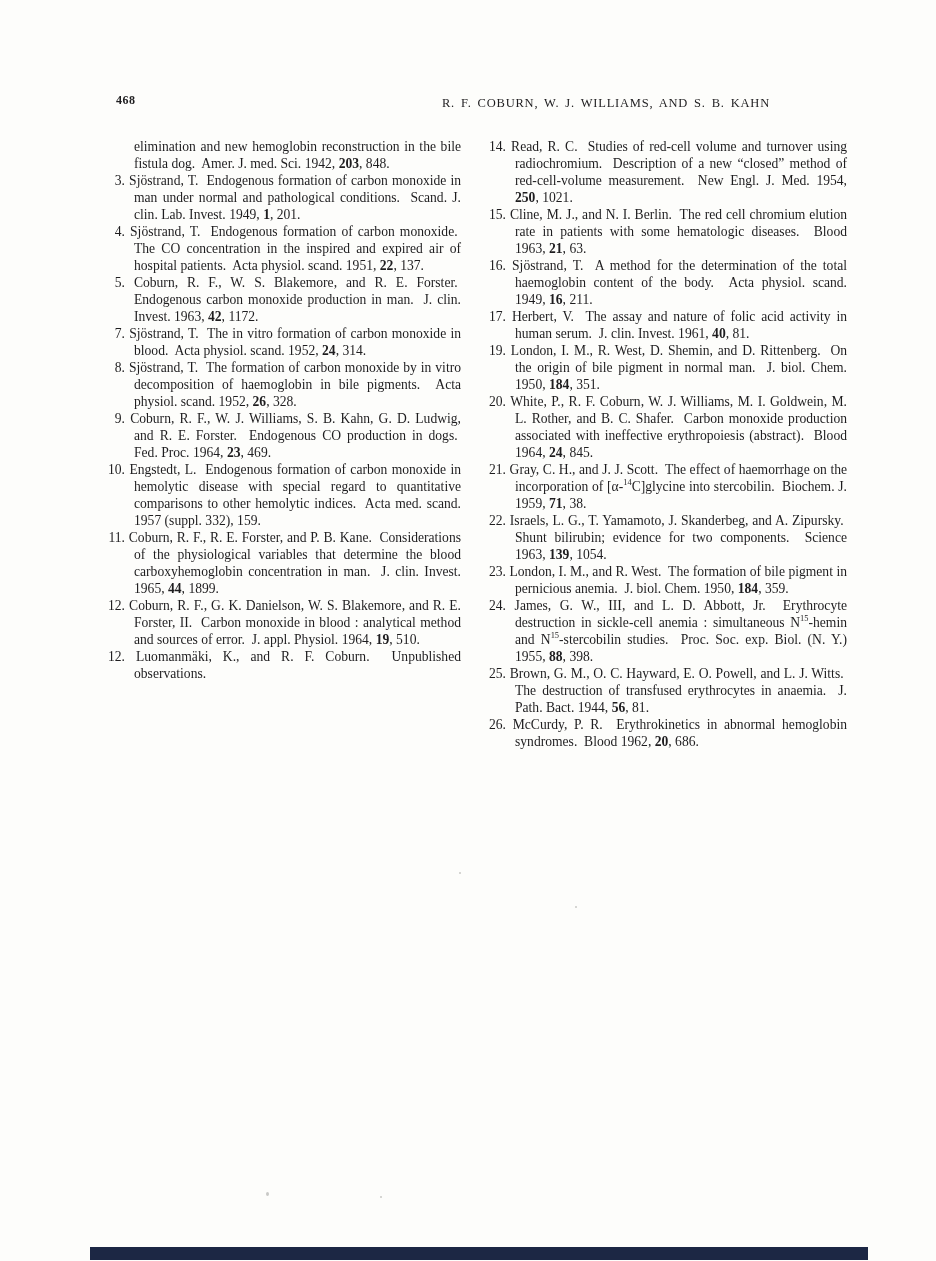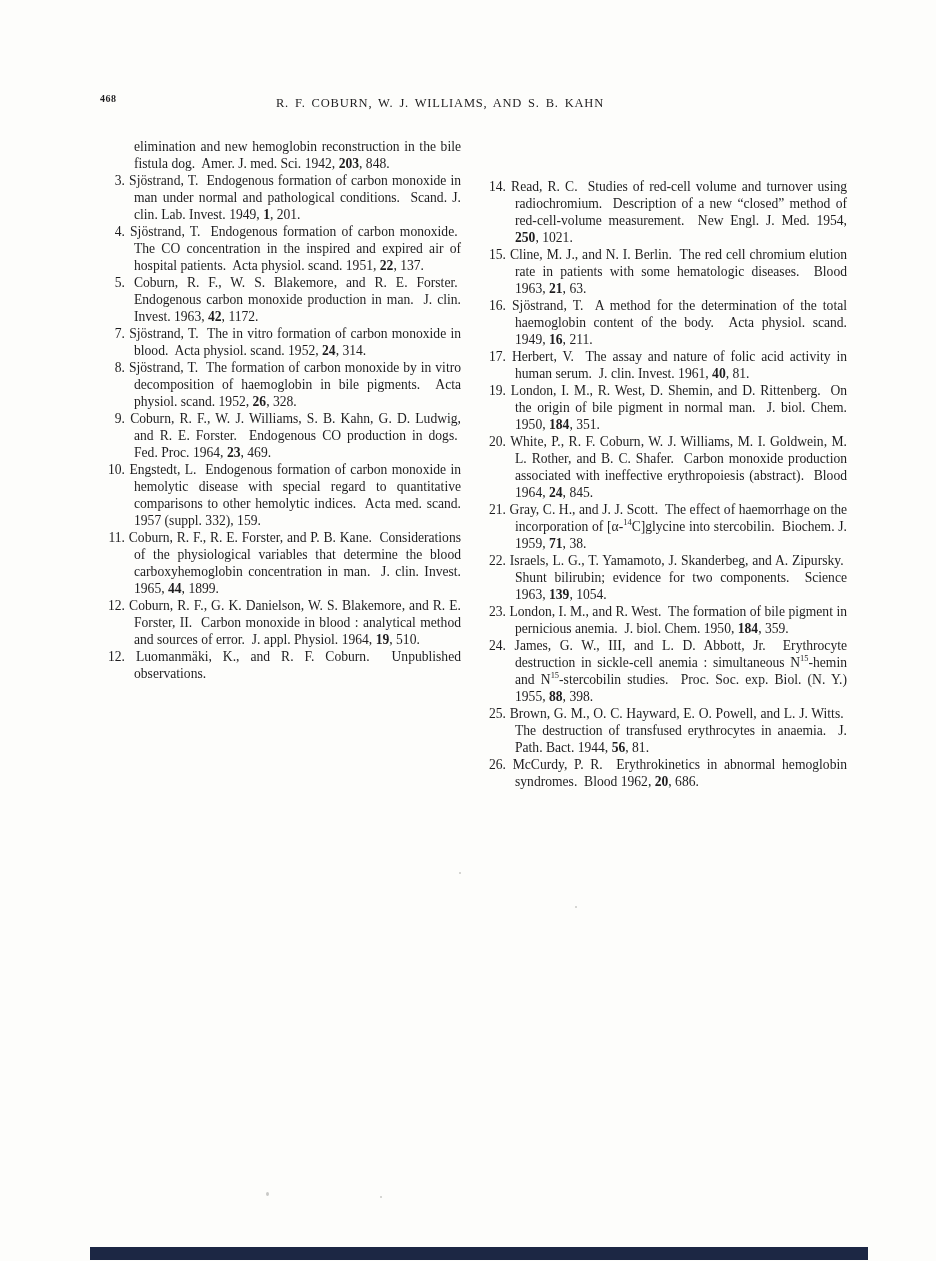--- a/index.html
+++ b/index.html
@@ -11,34 +11,34 @@
   .page{
     position:relative;
     width:936px;height:1261px;
     background:var(--paper);
     font-family:"Liberation Serif","DejaVu Serif",serif;
     color:var(--ink);
     overflow:hidden;
   }
   .header-row{position:absolute;top:93px;left:0;width:936px;height:22px;}
   .page-number{
-    position:absolute;left:100px;top:0;
-    font-size:10px;font-weight:bold;letter-spacing:0.5px;
+    position:absolute;left:116px;top:0;
+    font-size:12px;font-weight:bold;letter-spacing:0.5px;
   }
   .running-head{
     position:absolute;left:110px;top:3px;width:660px;
-    text-align:center;
+    text-align:right;
     font-size:12.5px;letter-spacing:0.8px;word-spacing:2px;
   }
   .col{
     position:absolute;top:138px;
     font-size:13.6px;line-height:17px;
   }
   .col-left{left:100px;width:361px;}
-  .col-right{left:481px;width:366px;margin-top:40px;}
+  .col-right{left:481px;width:366px;}
   .ref{
     padding-left:34px;text-indent:-34px;
     text-align:justify;
   }
   .ref .num{
     display:inline-block;width:25px;text-align:right;text-indent:0;
   }
   .ref.cont{padding-left:34px;text-indent:0;}
   .ref b{font-weight:bold;}
   .ref sup{font-size:0.62em;line-height:0;vertical-align:super;letter-spacing:0;}

